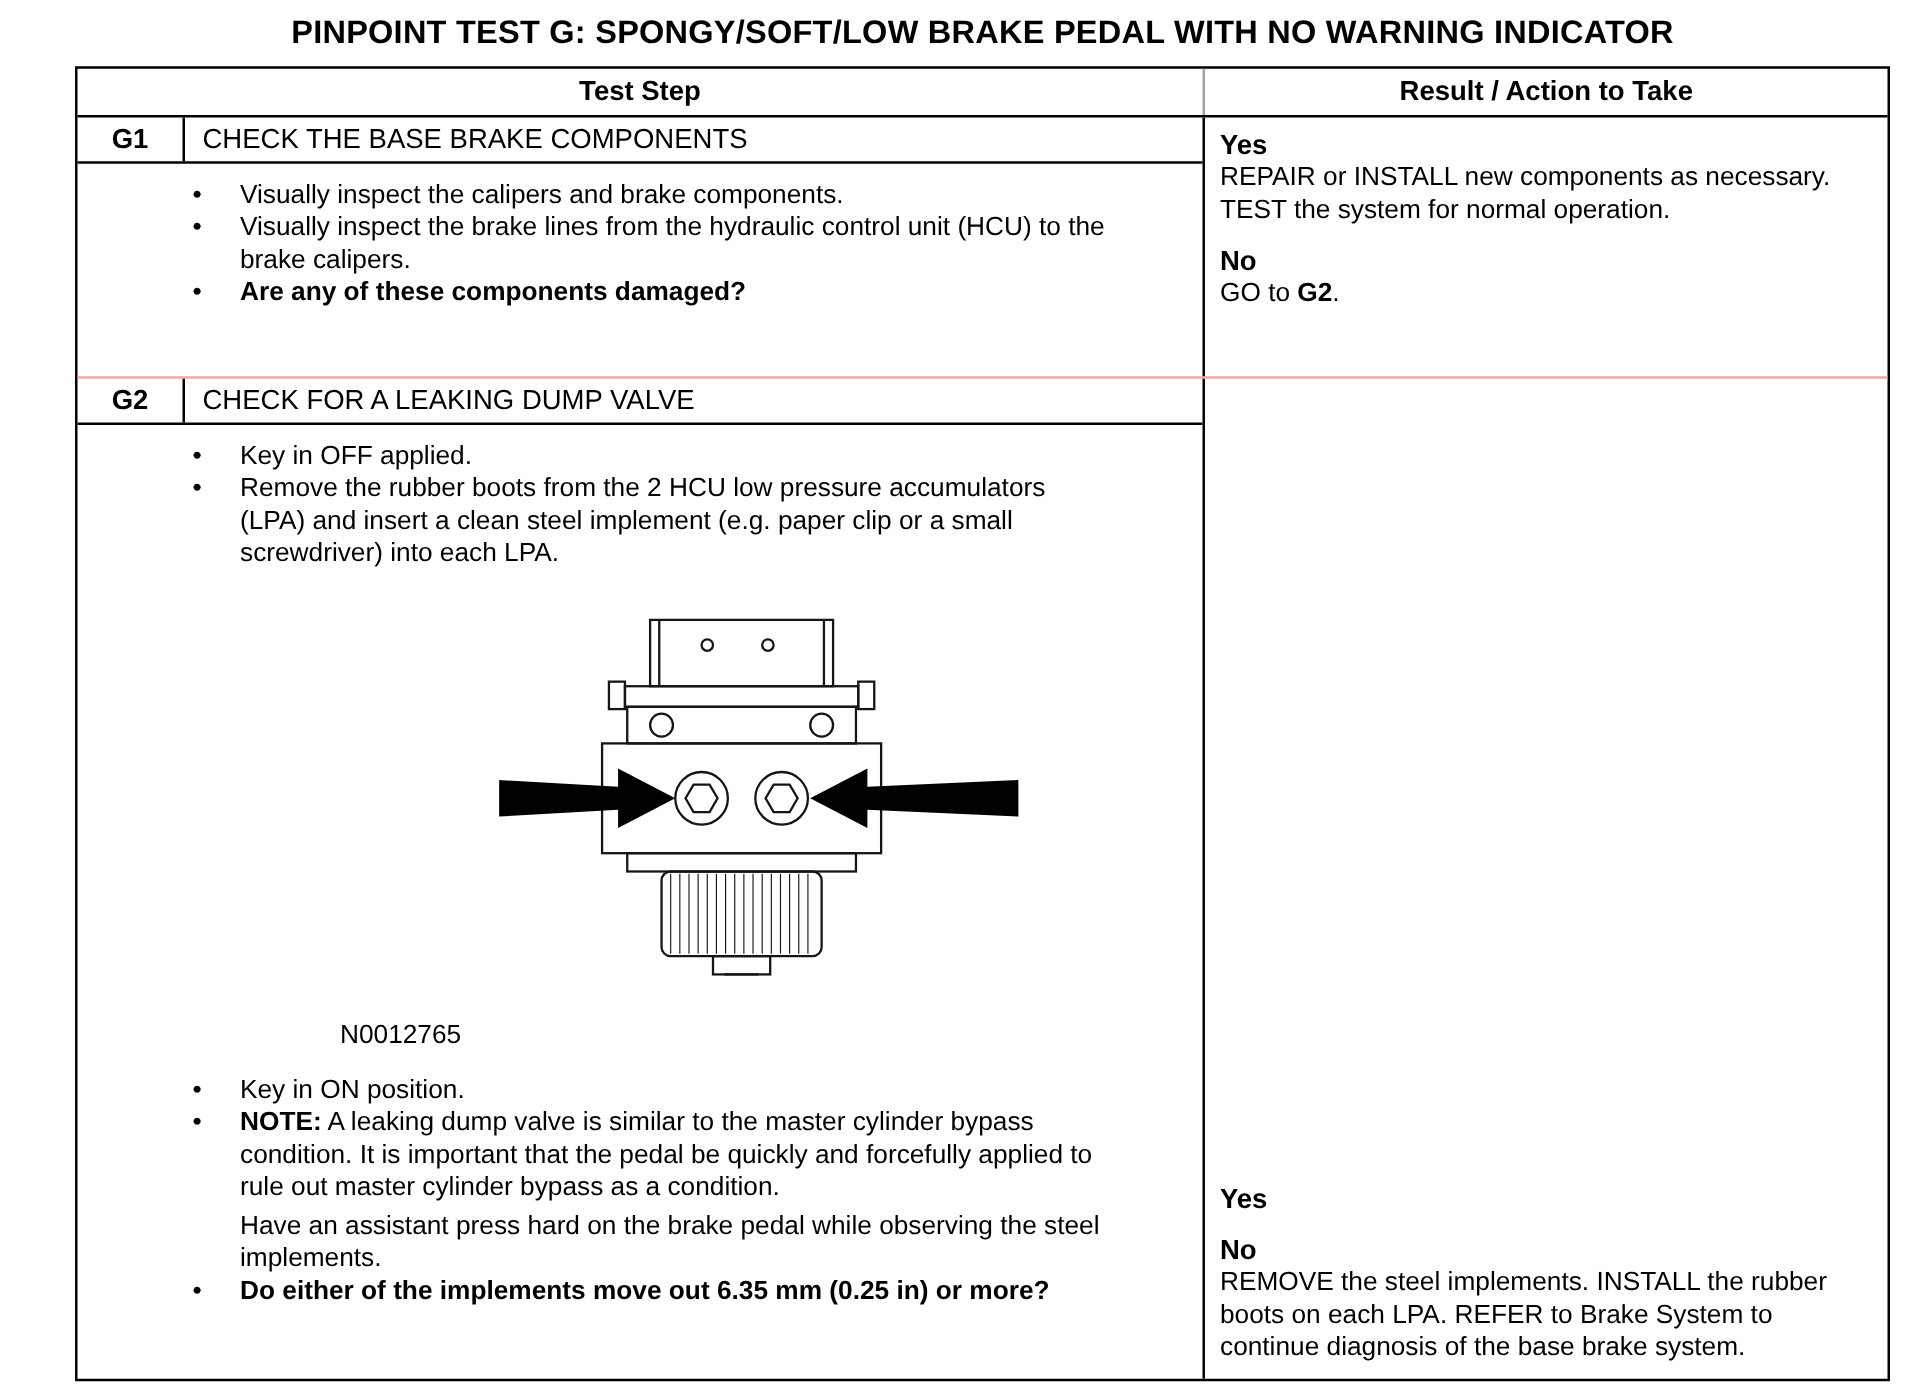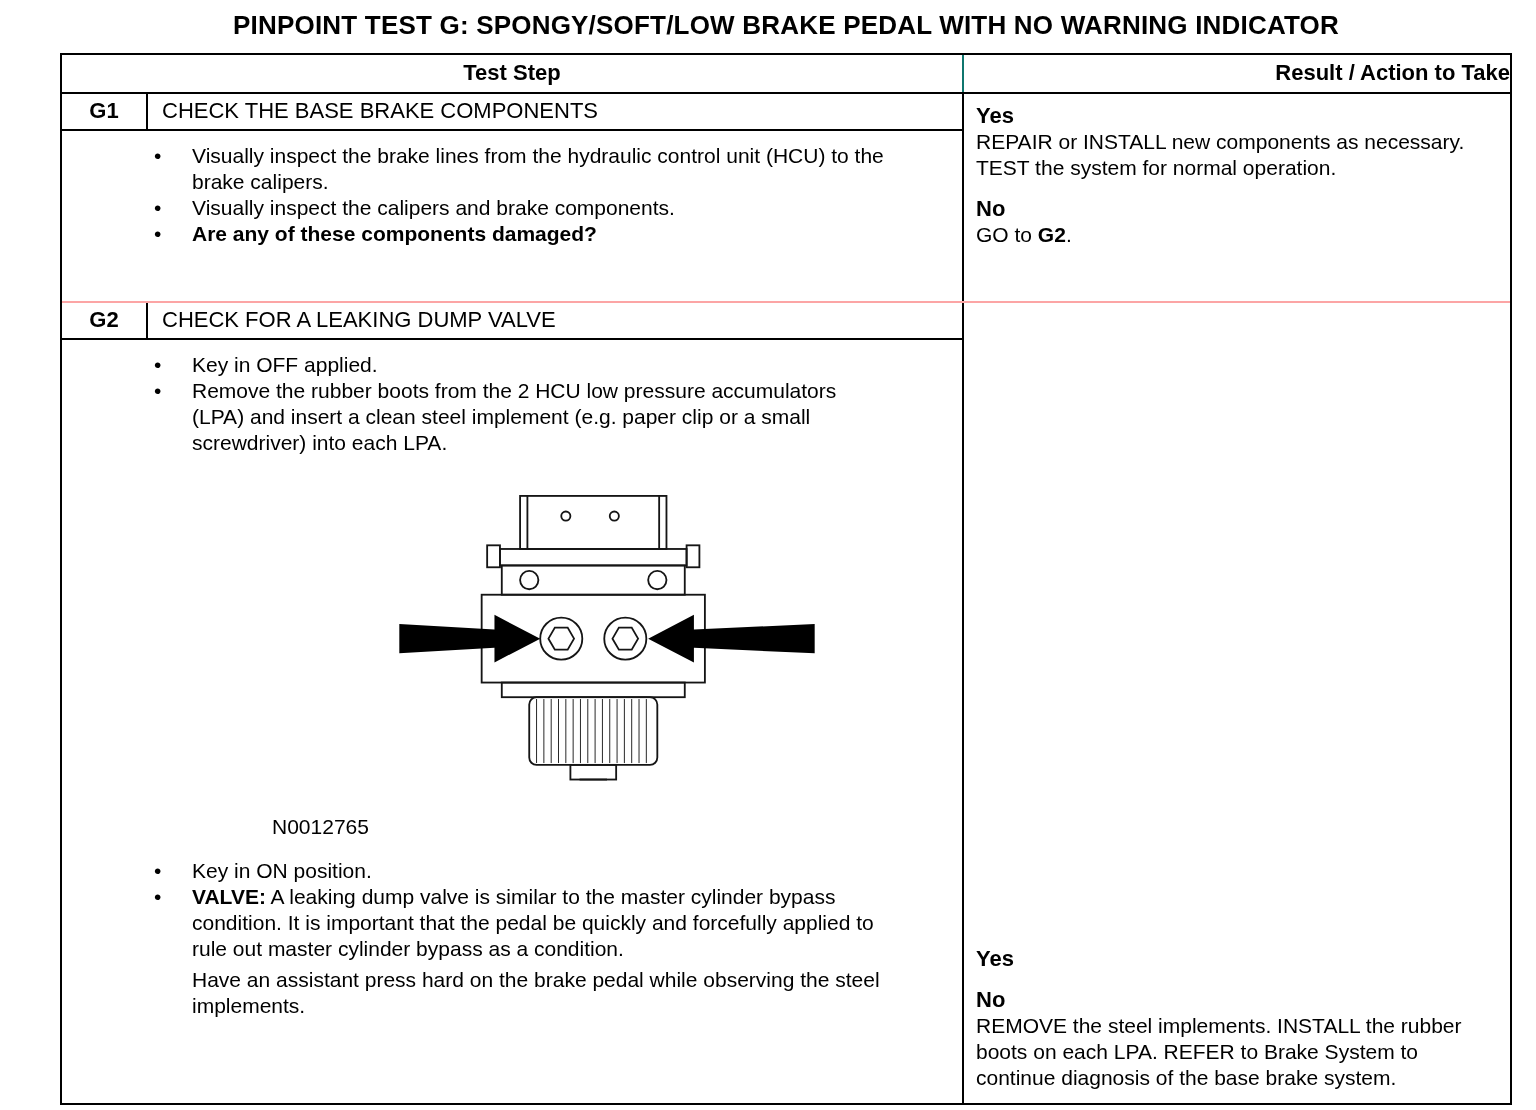--- a/index.html
+++ b/index.html
@@ -16,21 +16,21 @@
   }
   .ptable {
     border:2px solid #000;
     height:1052px;
     display:flex; flex-direction:column;
     font-size:21px;
   }
   .hrow { display:flex; border-bottom:2px solid #000; }
   .th { font-weight:bold; font-size:22px; text-align:center; padding:5px 0 6px 0; }
   .th-left { width:900px; }
-  .th-right { flex:1; border-left:2px solid #0f766e;text-align:right; }
+  .th-right { flex:1; border-left:2px solid #a3a3a3; }
 
   .trow { display:flex; border-bottom:2px solid #fca5a5; }
   .trow:last-child { border-bottom:none; }
   .g2row { flex:1; }
 
   .left-col { width:900px; display:flex; flex-direction:column; }
   .right-col { flex:1; border-left:2px solid #000; padding:8px 14px 10px 12px; }
 
   .id-row { display:flex; border-bottom:2px solid #000; }
   .id-cell {
@@ -74,25 +74,25 @@
 
     <div class="trow">
       <div class="left-col">
         <div class="id-row">
           <div class="id-cell">G1</div>
           <div class="head-cell">CHECK THE BASE BRAKE COMPONENTS</div>
         </div>
         <div class="content g1content">
           <div class="bullet">
             <div class="dot"></div>
-            <div class="btxt">Visually inspect the brake lines from the hydraulic control unit (HCU) to the brake calipers.</div>
+            <div class="btxt">Visually inspect the calipers and brake components.</div>
           </div>
           <div class="bullet">
             <div class="dot"></div>
-            <div class="btxt">Visually inspect the calipers and brake components.</div>
+            <div class="btxt">Visually inspect the brake lines from the hydraulic control unit (HCU) to the brake calipers.</div>
           </div>
           <div class="bullet">
             <div class="dot"></div>
             <div class="btxt bold">Are any of these components damaged?</div>
           </div>
         </div>
       </div>
       <div class="right-col">
         <div class="res-label first">Yes</div>
         <div class="res-text">REPAIR or INSTALL new components as necessary. TEST the system for normal operation.</div>
@@ -149,23 +149,27 @@
             </svg>
           </div>
           <div class="figlabel">N0012765</div>
 
           <div class="bullet">
             <div class="dot"></div>
             <div class="btxt">Key in ON position.</div>
           </div>
           <div class="bullet">
             <div class="dot"></div>
-            <div class="btxt"><b>VALVE:</b><span> A leaking dump valve is similar to the master cylinder bypass condition. It is important that the pedal be quickly and forcefully applied to rule out master cylinder bypass as a condition.</span></div>
+            <div class="btxt"><b>NOTE:</b><span> A leaking dump valve is similar to the master cylinder bypass condition. It is important that the pedal be quickly and forcefully applied to rule out master cylinder bypass as a condition.</span></div>
           </div>
           <div class="cont-para">Have an assistant press hard on the brake pedal while observing the steel implements.</div>
+          <div class="bullet">
+            <div class="dot"></div>
+            <div class="btxt bold">Do either of the implements move out 6.35 mm (0.25 in) or more?</div>
+          </div>
         </div>
       </div>
       <div class="right-col result-g2">
         <div class="res-label first">Yes</div>
         <div class="res-label">No</div>
         <div class="res-text">REMOVE the steel implements. INSTALL the rubber boots on each LPA. REFER to Brake System to continue diagnosis of the base brake system.</div>
       </div>
     </div>
 
   </div>

